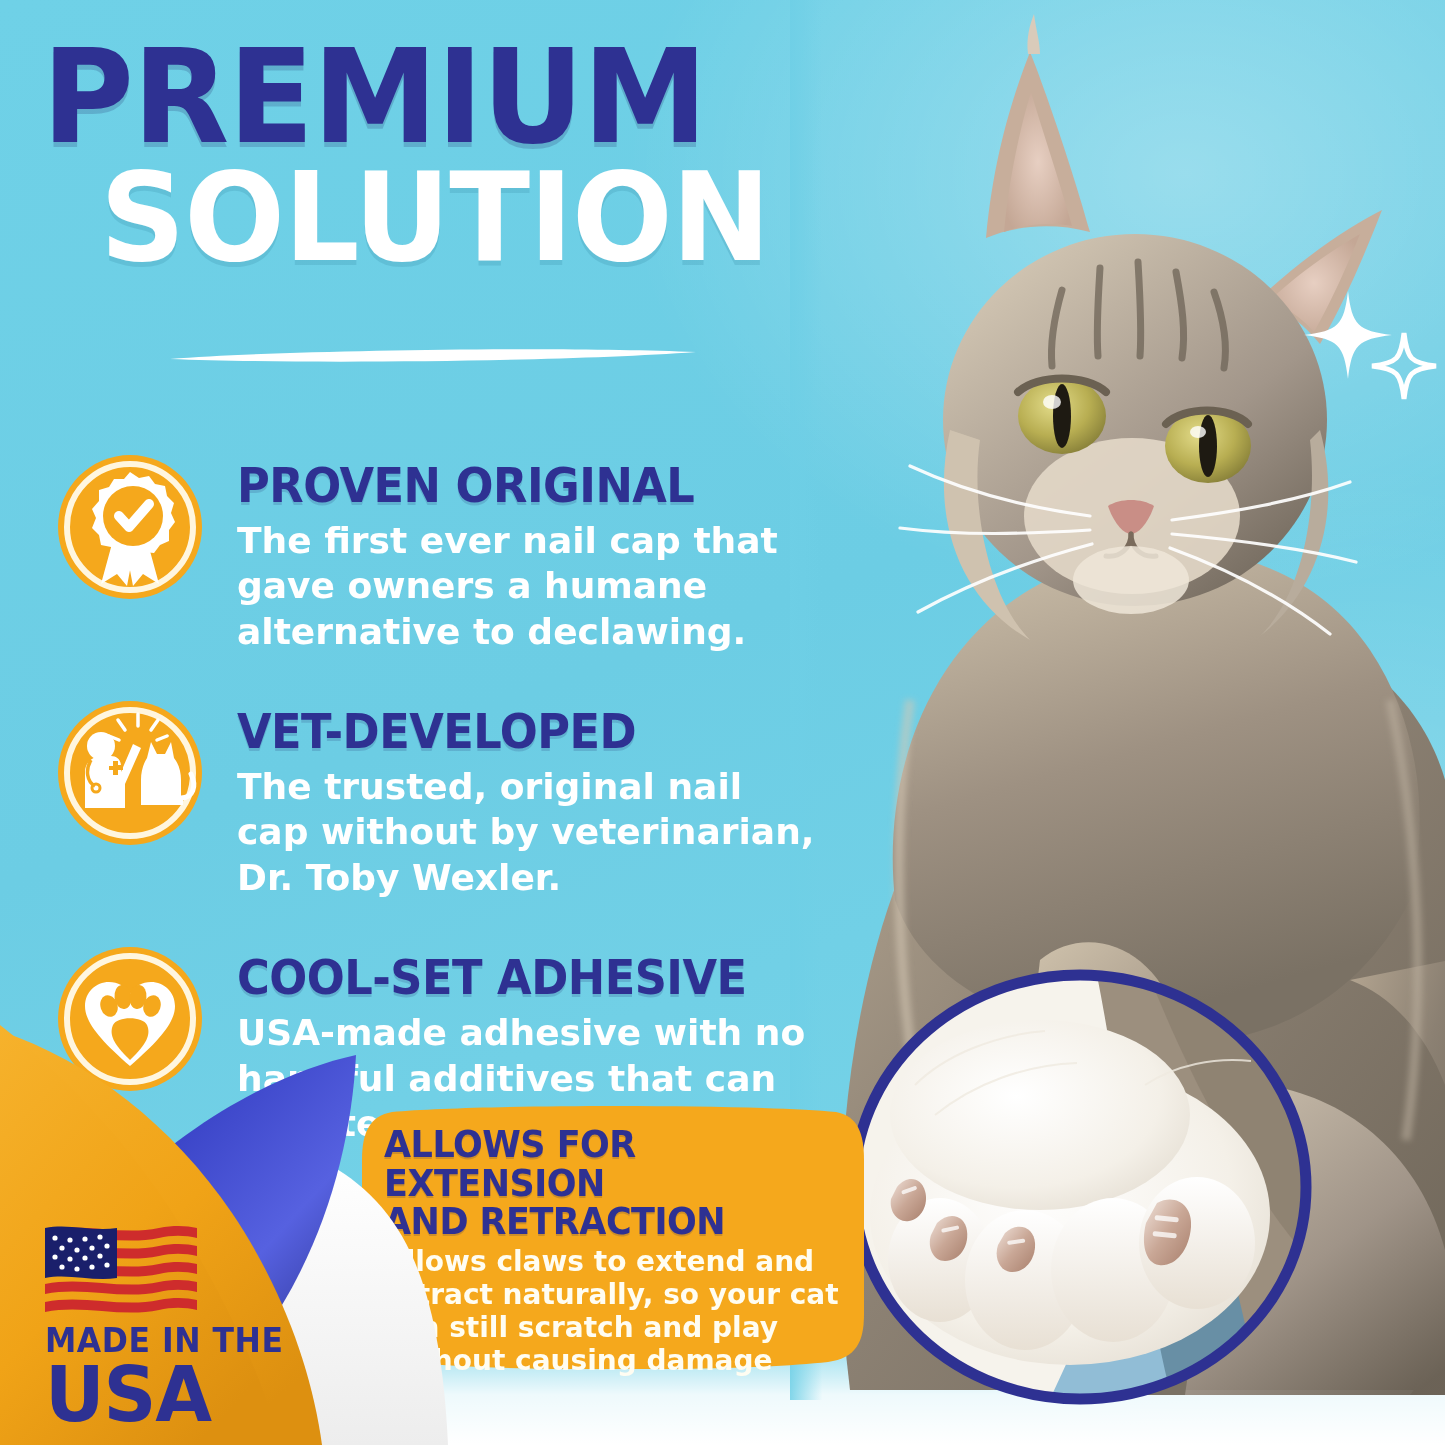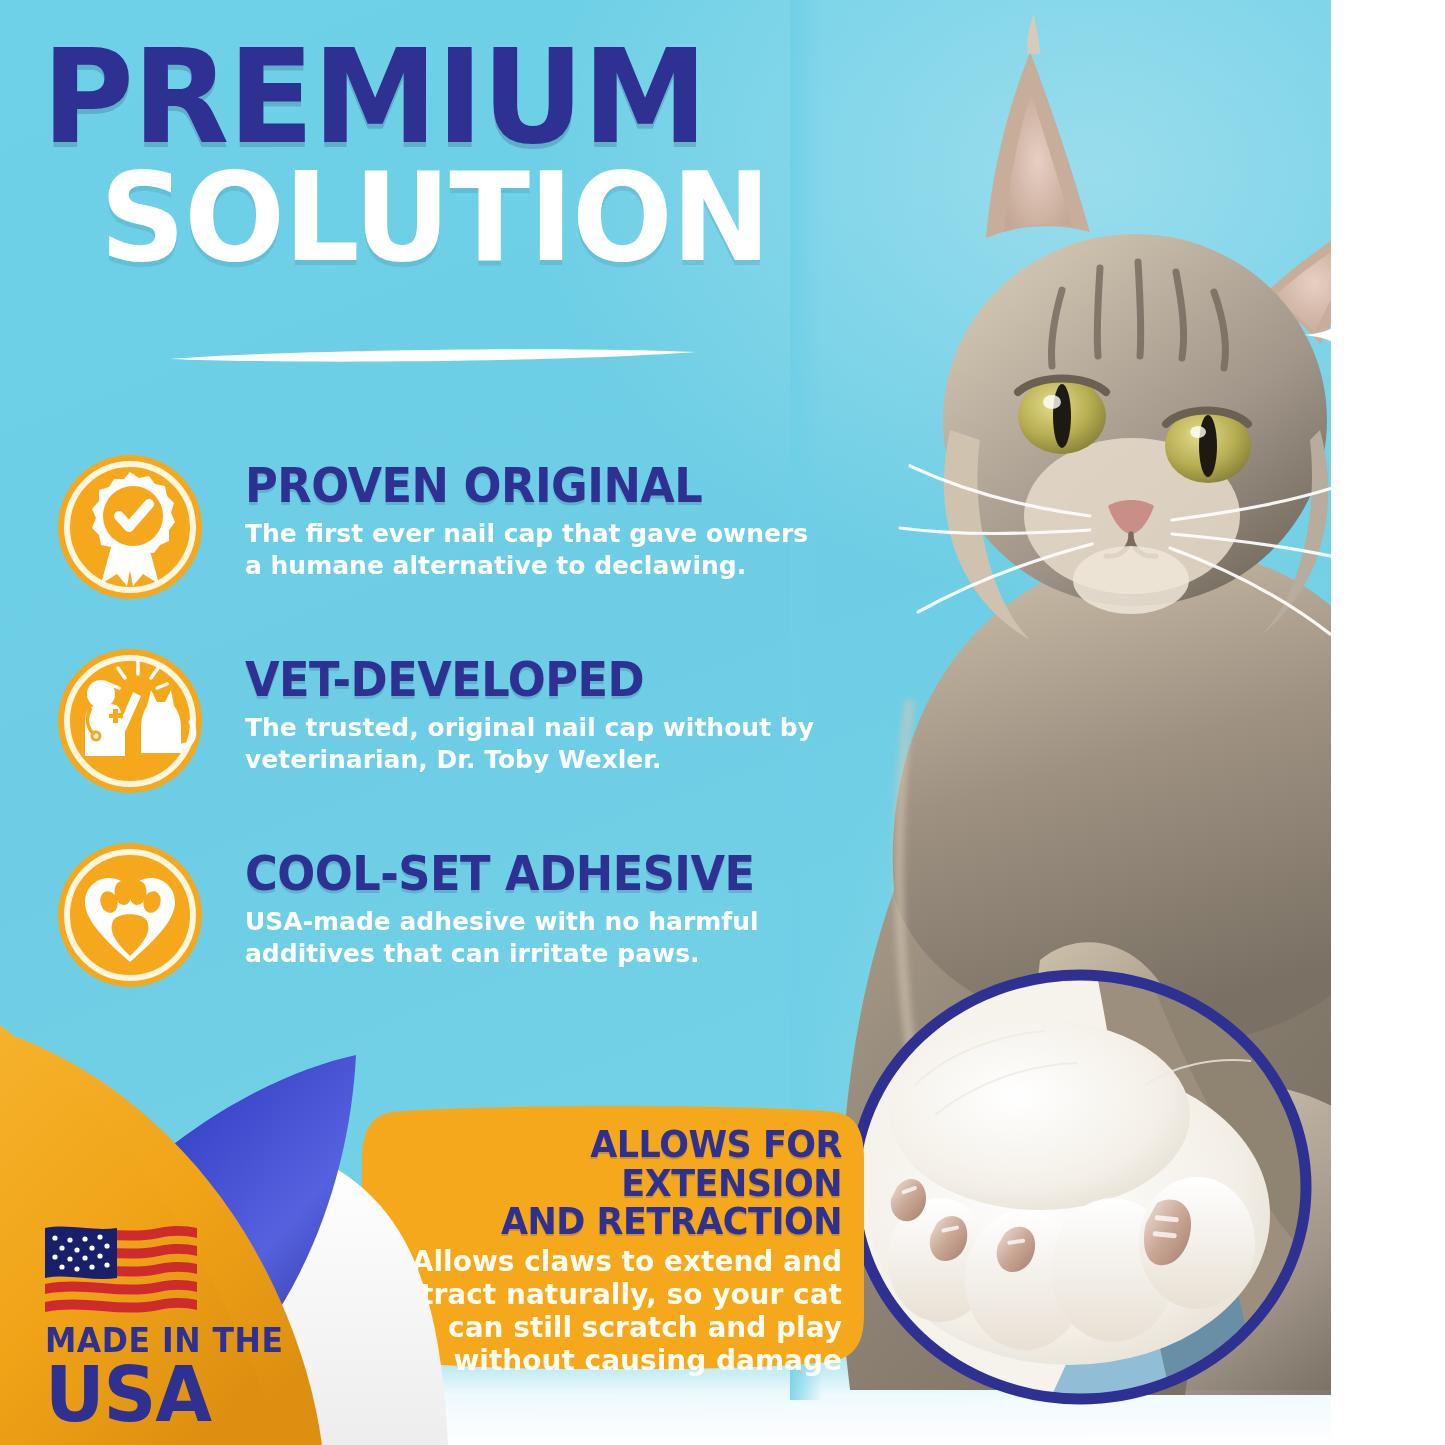--- a/index.html
+++ b/index.html
@@ -3,21 +3,21 @@
 <meta charset="utf-8">
 <style>
   html,body{margin:0;padding:0;}
   body{
     width:1445px;height:1445px;
     font-family:"Liberation Sans", sans-serif;
     overflow:hidden;
   }
   #stage{
     position:relative;
-    width:1331px;height:1445px;
+    width:1445px;height:1445px;
     background:#6ECFE6;
     overflow:hidden;
   }
   
   .bg-wash{
     position:absolute;inset:0;
     background:
       radial-gradient(ellipse 900px 700px at 82% 12%, rgba(255,255,255,.30), rgba(255,255,255,0) 62%),
       radial-gradient(ellipse 700px 900px at 95% 72%, rgba(255,255,255,.22), rgba(255,255,255,0) 64%),
       linear-gradient(160deg,#6FD1E7 0%, #6CCDE4 45%, #7BD6EA 100%);
@@ -64,21 +64,21 @@
   .cat-photo{
     position:absolute;left:790px;top:0;width:655px;height:1400px;z-index:5;
   }
   .sparkles{position:absolute;left:1300px;top:285px;width:140px;height:120px;z-index:9;}
 
   
   .features{
     position:absolute;left:55px;top:448px;width:760px;z-index:12;
   }
   .feature{
-    display:flex;align-items:flex-start;gap:40px;margin-bottom:40px;
+    display:flex;align-items:flex-start;gap:32px;margin-bottom:40px;
   }
   .feature:last-child{margin-bottom:16px;}
   .f-icon{
     flex:0 0 auto;width:150px;height:150px;position:relative;margin-top:4px;
   }
   .f-body{flex:1 1 auto;padding-top:12px;}
   .f-title{
     font-family:"DejaVu Sans", sans-serif;
     font-weight:bold;
     font-size:43px;
@@ -86,38 +86,38 @@
     letter-spacing:-.5px;
     margin:0 0 8px 0;
     transform:scaleX(1.04) scaleY(1.1);
     transform-origin:left center;
     white-space:nowrap;
     text-shadow:0 3px 0 rgba(25,28,100,.16);
   }
   .f-desc{
     font-family:"DejaVu Sans", sans-serif;
     font-weight:bold;
-    font-size:25px;
+    font-size:36px;
     line-height:1.26;
     color:#FFFFFF;
     margin:0;
     max-width:580px;
   }
   .feature.f2 .f-desc{max-width:600px;}
 
   
   .callout{
     position:absolute;left:358px;top:1104px;width:510px;height:265px;z-index:14;
   }
   .callout-shape{position:absolute;inset:0;}
   .callout-inner{
     position:absolute;inset:0;
     padding:26px 26px 0 26px;
     box-sizing:border-box;
-    text-align:right;
+    text-align:left;
   }
   .c-title{
     font-family:"DejaVu Sans", sans-serif;
     font-weight:bold;
     font-size:35px;
     line-height:1.02;
     color:#2E3192;
     margin:0 0 8px 0;
     letter-spacing:-.5px;
     transform:scaleY(1.08);

